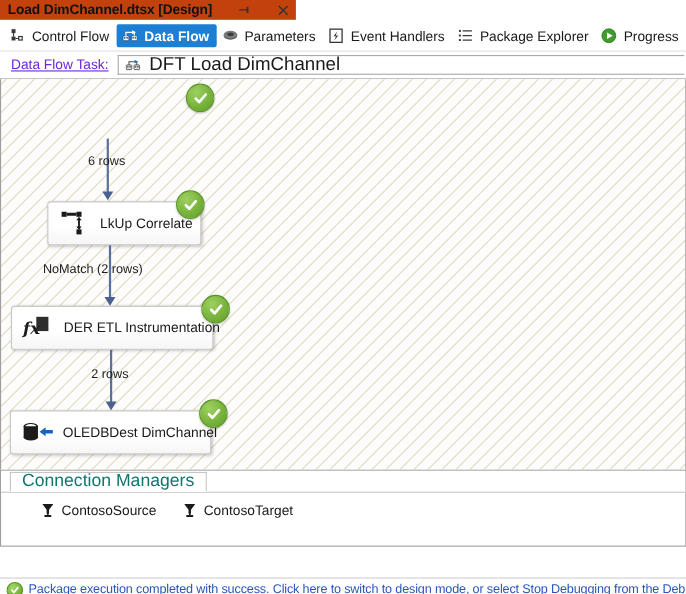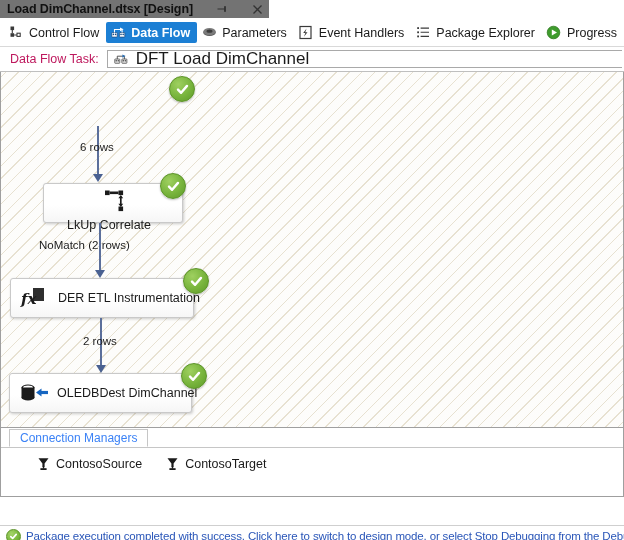--- a/index.html
+++ b/index.html
@@ -19,21 +19,21 @@
 
   
   #title-bar {
     height: 18px;
     background: #ffffff;
     display: flex;
     align-items: stretch;
     border-bottom: 1px solid #ffffff;
   }
   #doc-tab {
-    background: #737373;
+    background: #c2410c;
     display: flex;
     align-items: center;
     padding: 0 6px 0 7px;
     height: 18px;
     box-sizing: border-box;
     gap: 24px;
   }
   #doc-tab-title {
     font-size: 12.5px;
     font-weight: bold;
@@ -87,21 +87,21 @@
   
   #task-bar {
     height: 24px;
     background: #ffffff;
     display: flex;
     align-items: center;
     padding-left: 10px;
     gap: 8px;
     border-bottom: 1px solid #bfbfbf;
   }
-  #task-label { font-size: 12.5px; color: #be185d; white-space: nowrap; }
+  #task-label { font-size: 12.5px; color: #6d28d9; white-space: nowrap; text-decoration: underline; }
   #task-combo {
     flex: 1;
     height: 18px;
     margin-right: 2px;
     border: 1px solid #a9a9a9;
     border-right: none;
     background: #ffffff;
     display: flex;
     align-items: center;
     padding-left: 5px;
@@ -216,21 +216,21 @@
     height: 18px;
     border: 1px solid #c6c6c6;
     border-bottom: 1px solid #ffffff;
     background: #ffffff;
     display: flex;
     align-items: center;
     padding: 0 10px;
     box-sizing: border-box;
     cursor: pointer;
   }
-  #cm-tab-label { font-size: 12px; color: #3b82f6; white-space: nowrap; text-align: right; }
+  #cm-tab-label { font-size: 16px; color: #0f766e; white-space: nowrap; text-align: right; }
   #cm-body {
     display: flex;
     align-items: center;
     padding: 8px 0 0 10px;
     gap: 22px;
     margin-left: 24px;
   }
   .cm-item {
     display: flex;
     align-items: center;
@@ -386,21 +386,21 @@
   <div class="badge" style="left:168px; top:4px;">
     <svg width="15" height="15" viewBox="0 0 15 15">
       <path d="M3,7.6 L6.1,10.8 L12,3.9" stroke="#ffffff" stroke-width="2.4" fill="none" stroke-linecap="round" stroke-linejoin="round"></path>
     </svg>
   </div>
 
   <div class="edge-line" style="left:96px; top:54px; height:50px;"></div>
   <div class="edge-arrow" style="left:92px; top:102px;"></div>
   <div class="edge-label" style="left:79px; top:69px;">6 rows</div>
 
-  <div class="node" style="left:42px; top:111px; width:140px;flex-direction:column;">
+  <div class="node" style="left:42px; top:111px; width:140px;">
     <span class="node-icon">
       <svg width="26" height="26" viewBox="0 0 26 26">
         <rect x="1" y="2.5" width="4.6" height="4.6" fill="#1b1b1b"></rect>
         <rect x="14.5" y="2.5" width="4.6" height="4.6" fill="#1b1b1b"></rect>
         <rect x="14.5" y="18.5" width="4.6" height="4.6" fill="#1b1b1b"></rect>
         <path d="M5.6,4.8 L14.5,4.8" stroke="#1b1b1b" stroke-width="2.6"></path>
         <path d="M16.8,8.5 L16.8,17.5" stroke="#1b1b1b" stroke-width="1.7"></path>
         <path d="M14.4,10.3 L16.8,7.0 L19.2,10.3 Z" fill="#1b1b1b"></path>
         <path d="M14.4,15.8 L16.8,19.1 L19.2,15.8 Z" fill="#1b1b1b"></path>
       </svg>

